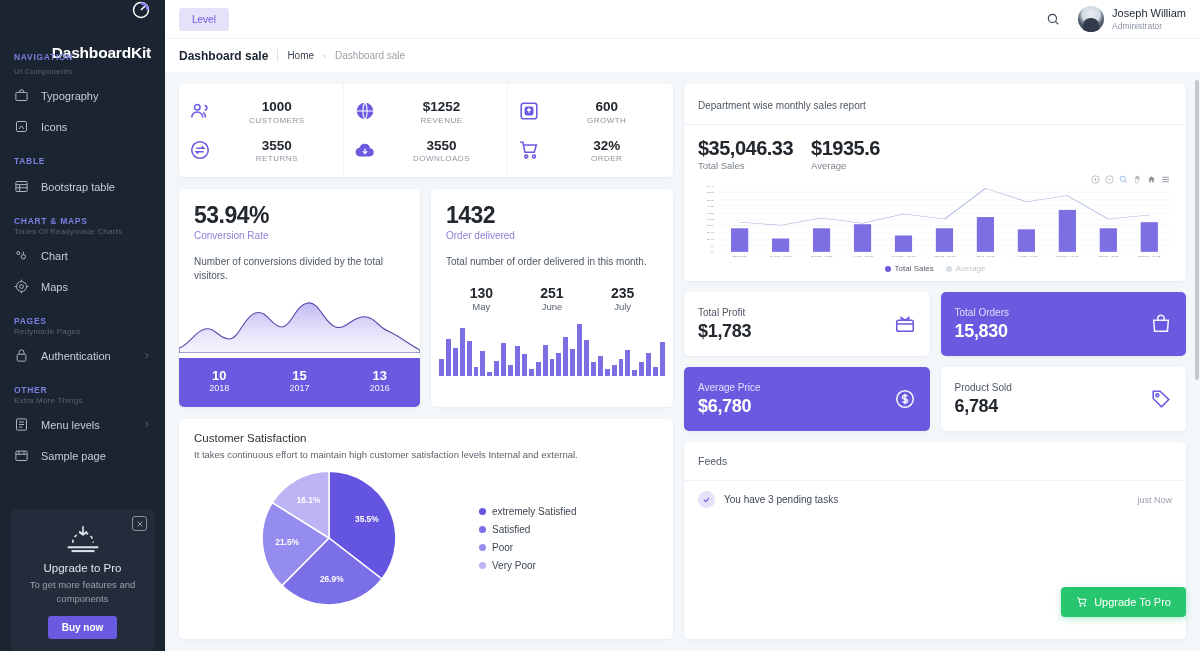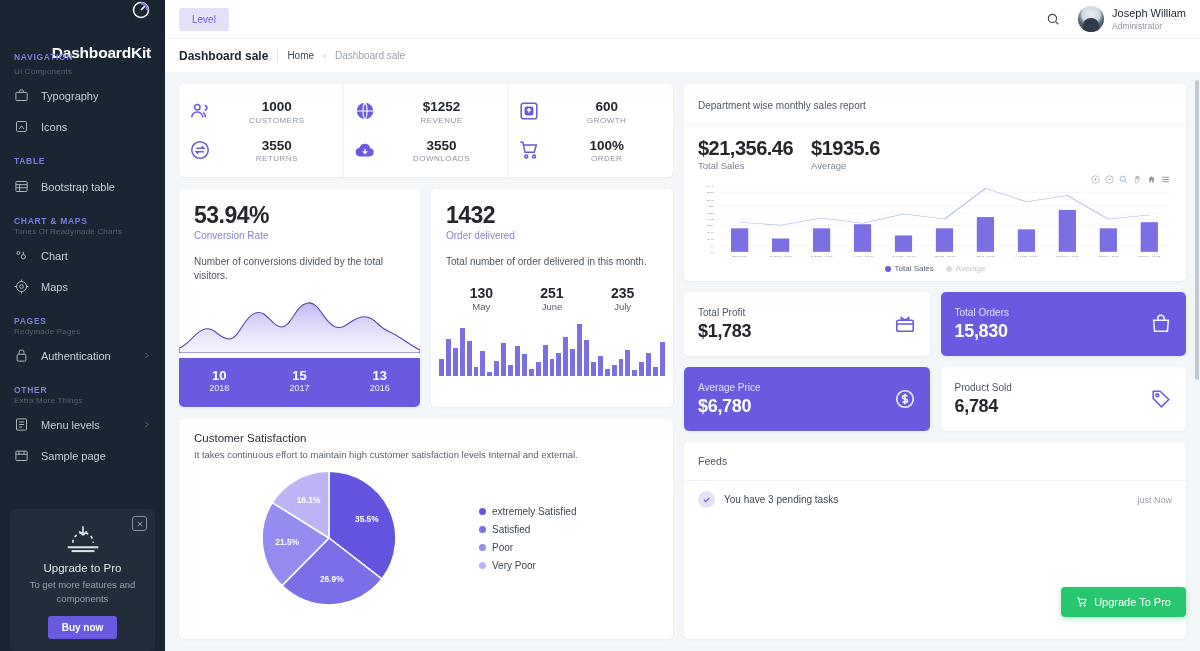--- a/index.html
+++ b/index.html
@@ -456,21 +456,21 @@
         </div>
         <div class="stats-cell">
           <span class="stat-ico">
             <svg viewBox="0 0 24 24" fill="none" stroke="currentColor" stroke-width="1.7">
                 <path d="M2.5 3.5h2.8l2.3 11h10.1l2.3-8H6"></path>
                 <circle cx="9" cy="19" r="1.6"></circle>
                 <circle cx="17.5" cy="19" r="1.6"></circle>
               </svg>
           </span>
           <div class="stat-txt">
-            <div class="stat-val">100%</div>
+            <div class="stat-val">32%</div>
             <div class="stat-lbl">ORDER</div>
           </div>
         </div>
       </div>
 
       <div class="two-cards">
         <div class="card conv-card">
           <div class="card-pad">
             <div class="big-num">53.94%</div>
             <div class="big-sub">Conversion Rate</div>
@@ -602,21 +602,21 @@
     </div>
 
     <div class="col-right">
 
       <div class="card sales-card">
         <div class="sales-head">
           <span class="sales-head-title">Department wise monthly sales report</span>
         </div>
         <div class="sales-figs">
           <div>
-            <div class="sfig-val">$21,356.46</div>
+            <div class="sfig-val">$35,046.33</div>
             <div class="sfig-lbl">Total Sales</div>
           </div>
           <div>
             <div class="sfig-val">$1935.6</div>
             <div class="sfig-lbl">Average</div>
           </div>
         </div>
         <div class="chart-toolbar">
           <span>
               <svg viewBox="0 0 24 24" fill="none" stroke="#6d7580" stroke-width="1.8">

